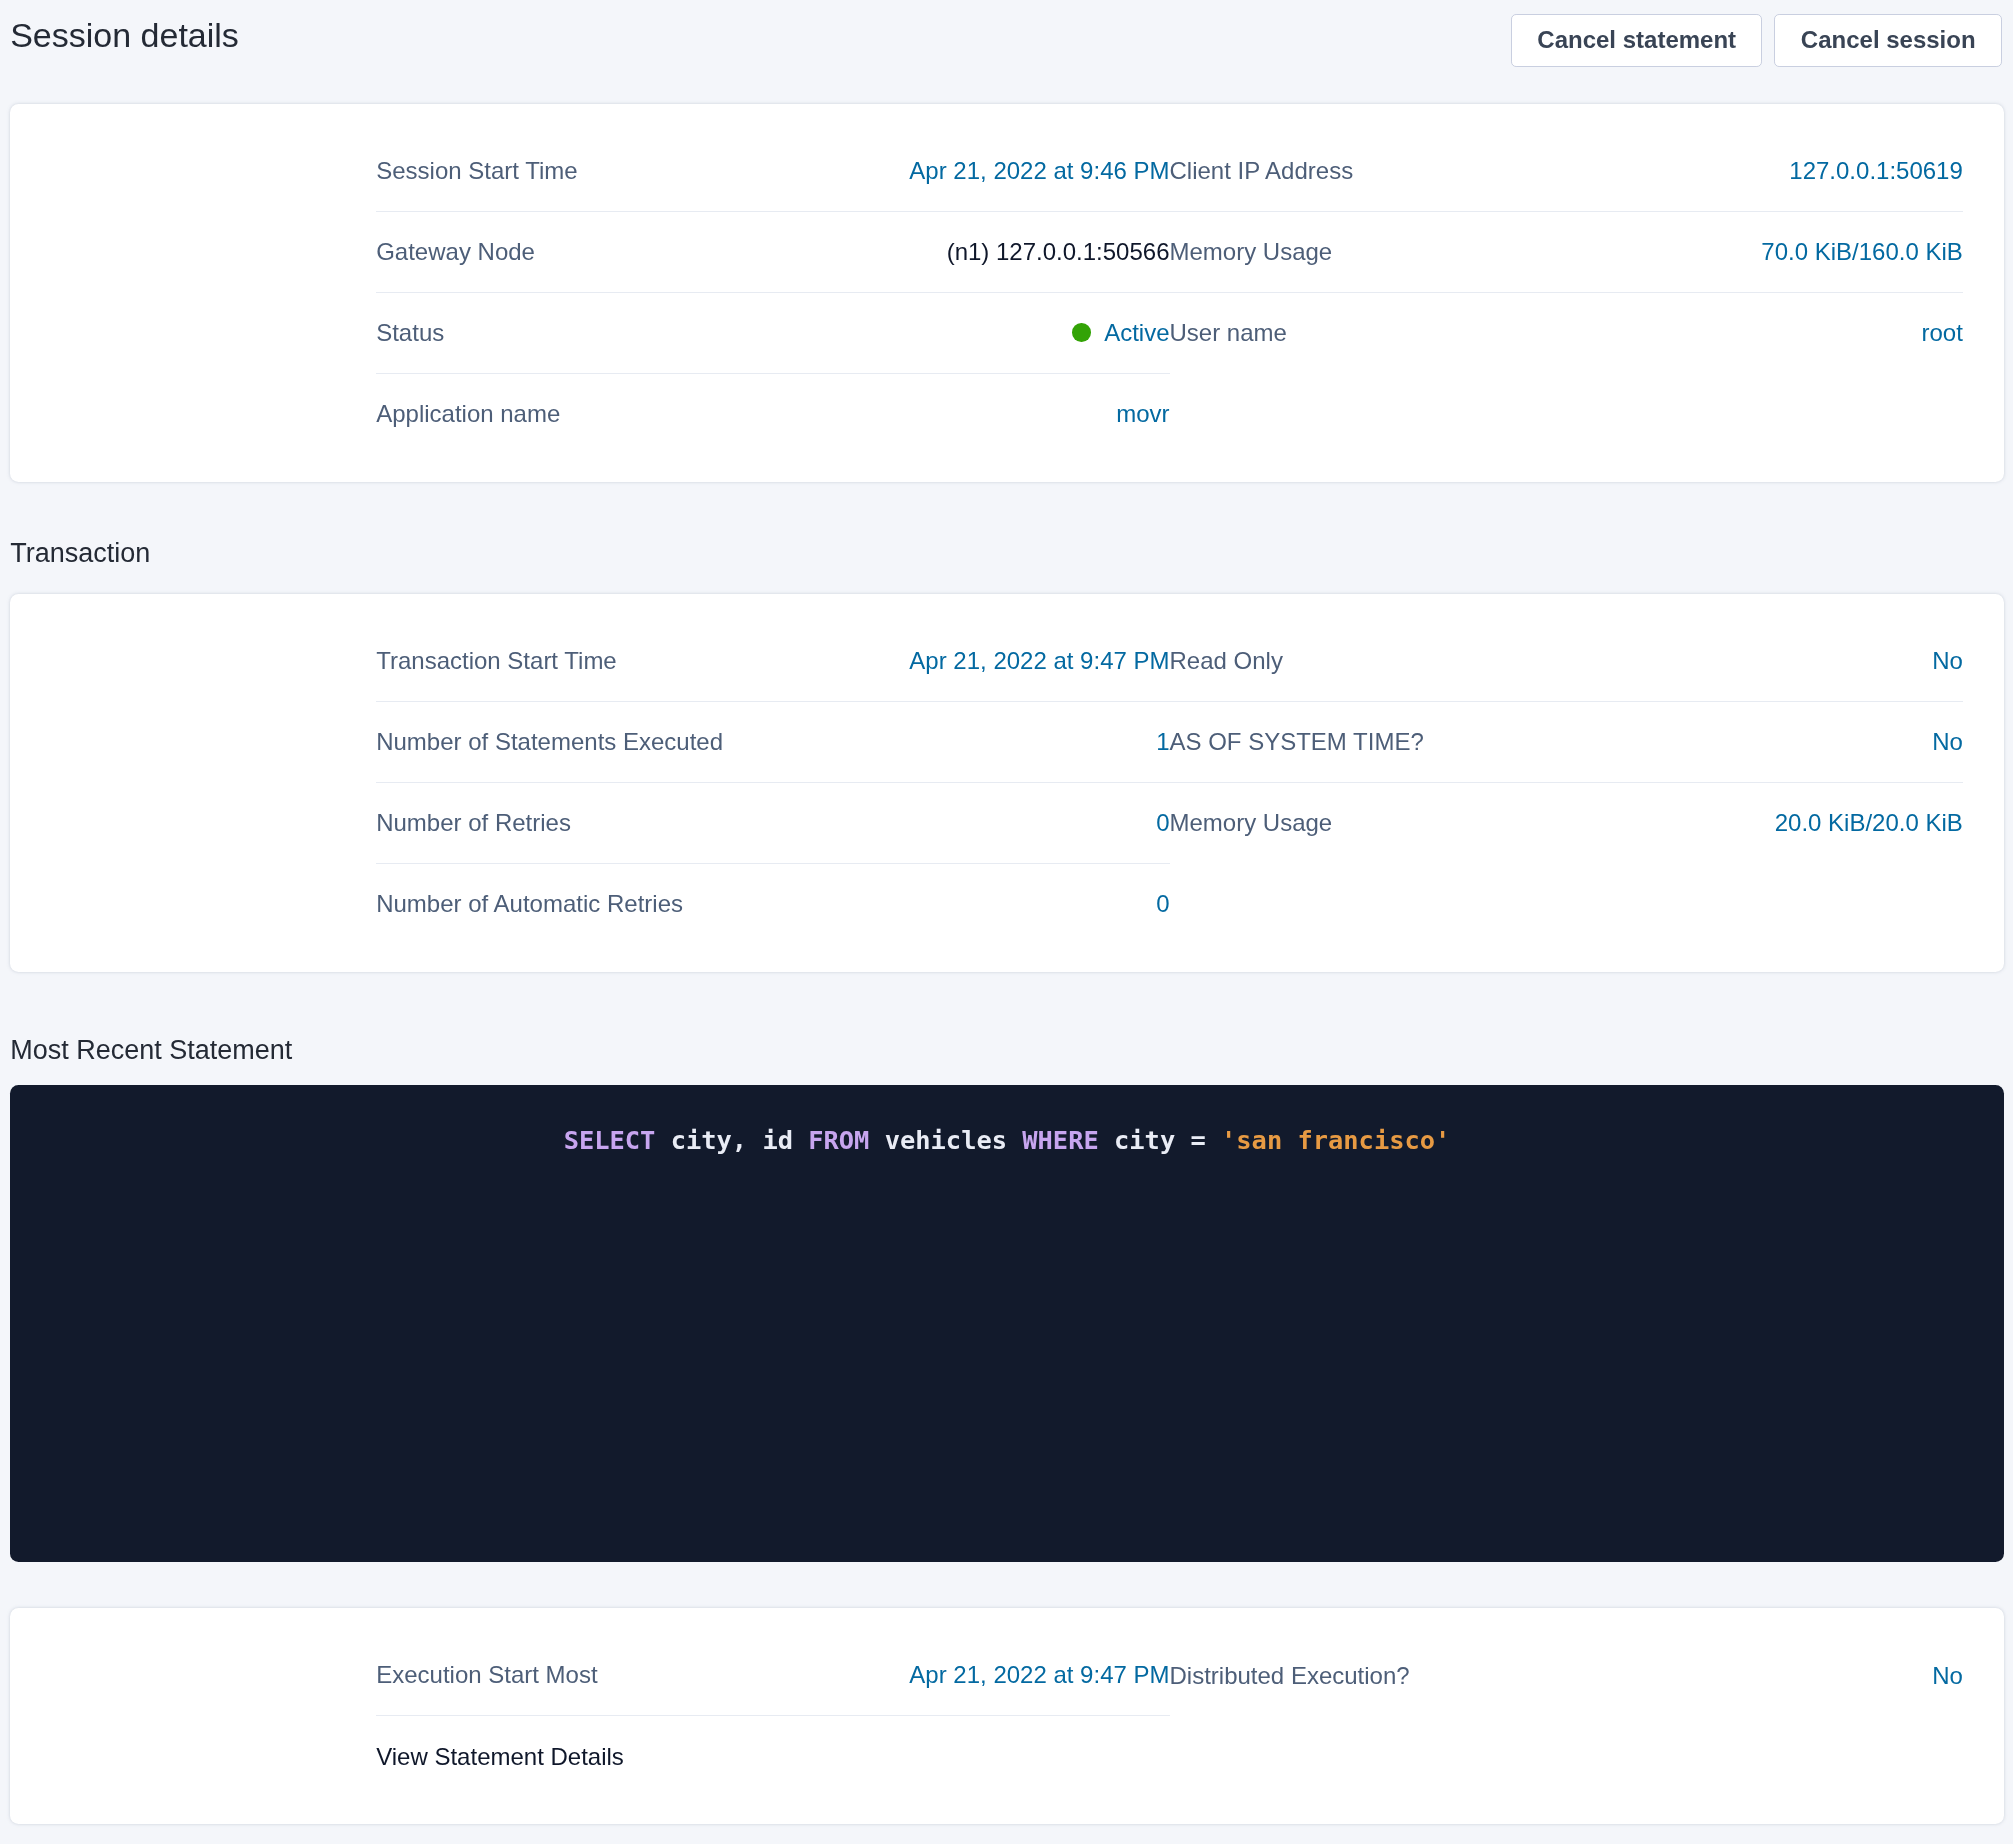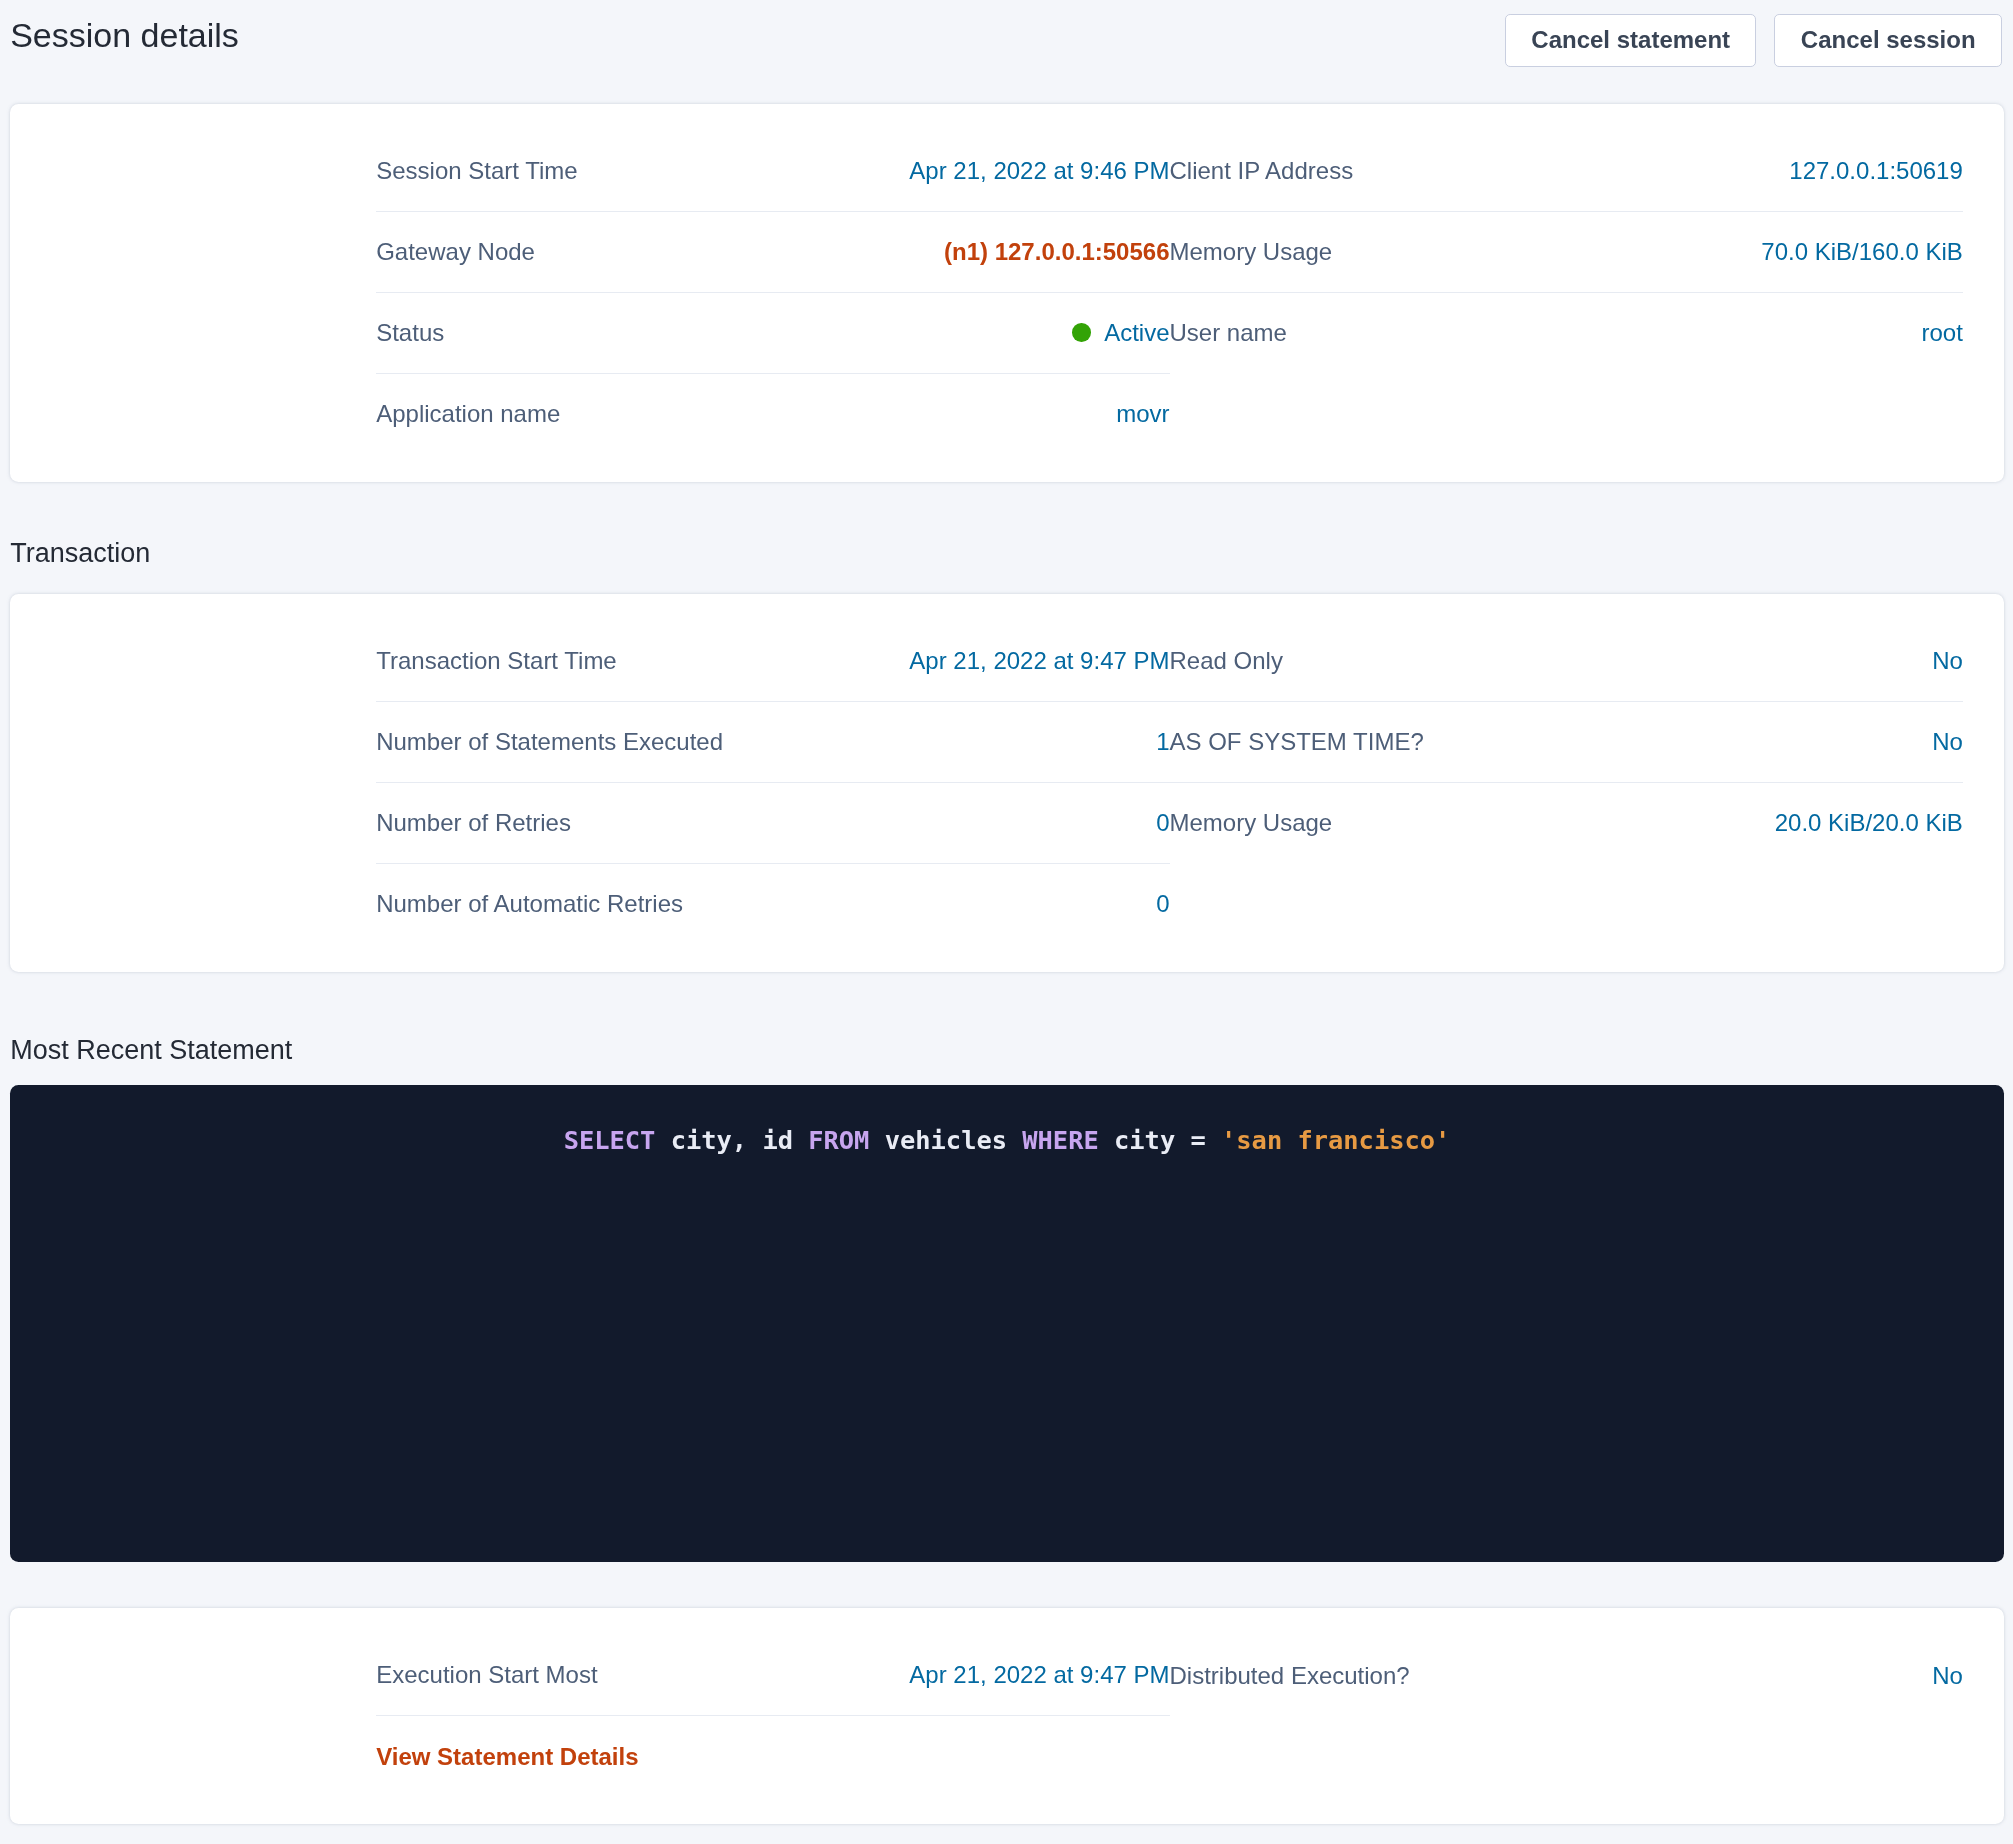--- a/index.html
+++ b/index.html
@@ -20,21 +20,21 @@
     align-items: flex-start;
     padding: 12px 12px 0 10.2px;
   }
   .page-title {
     margin: 0;
     font-size: 34px;
     line-height: 47px;
     font-weight: 400;
     color: #242a35;
   }
-  .actions { display: flex; gap: 18px; padding-top: 1.7px; }
+  .actions { display: flex; gap: 12px; padding-top: 1.7px; }
   .btn {
     height: 53px;
     padding: 0 25.4px;
     background: #ffffff;
     border: 1.7px solid #c9cfe0;
     border-radius: 5.1px;
     font-family: inherit;
     font-size: 24px;
     font-weight: 700;
     color: #394455;
@@ -57,21 +57,21 @@
     height: 81px;
     display: flex;
     justify-content: space-between;
     align-items: center;
     border-bottom: 1.7px solid #e7ebf2;
     font-size: 24px;
   }
   .col .srow:last-child { border-bottom: none; }
   .slabel { color: #4d5e78; }
   .svalue { color: #0369a1; text-align: right; }
-  .link { color: #c2410c; text-decoration: none; cursor: pointer; font-weight: bold; }
+  .link { color: #0f172a; text-decoration: none; cursor: pointer; }
 
   .status-value { display: inline-flex; align-items: center; }
   .status-dot {
     width: 18.6px; height: 18.6px;
     border-radius: 50%;
     background: #33a306;
     display: inline-block;
     margin-right: 13.6px;
   }
 

